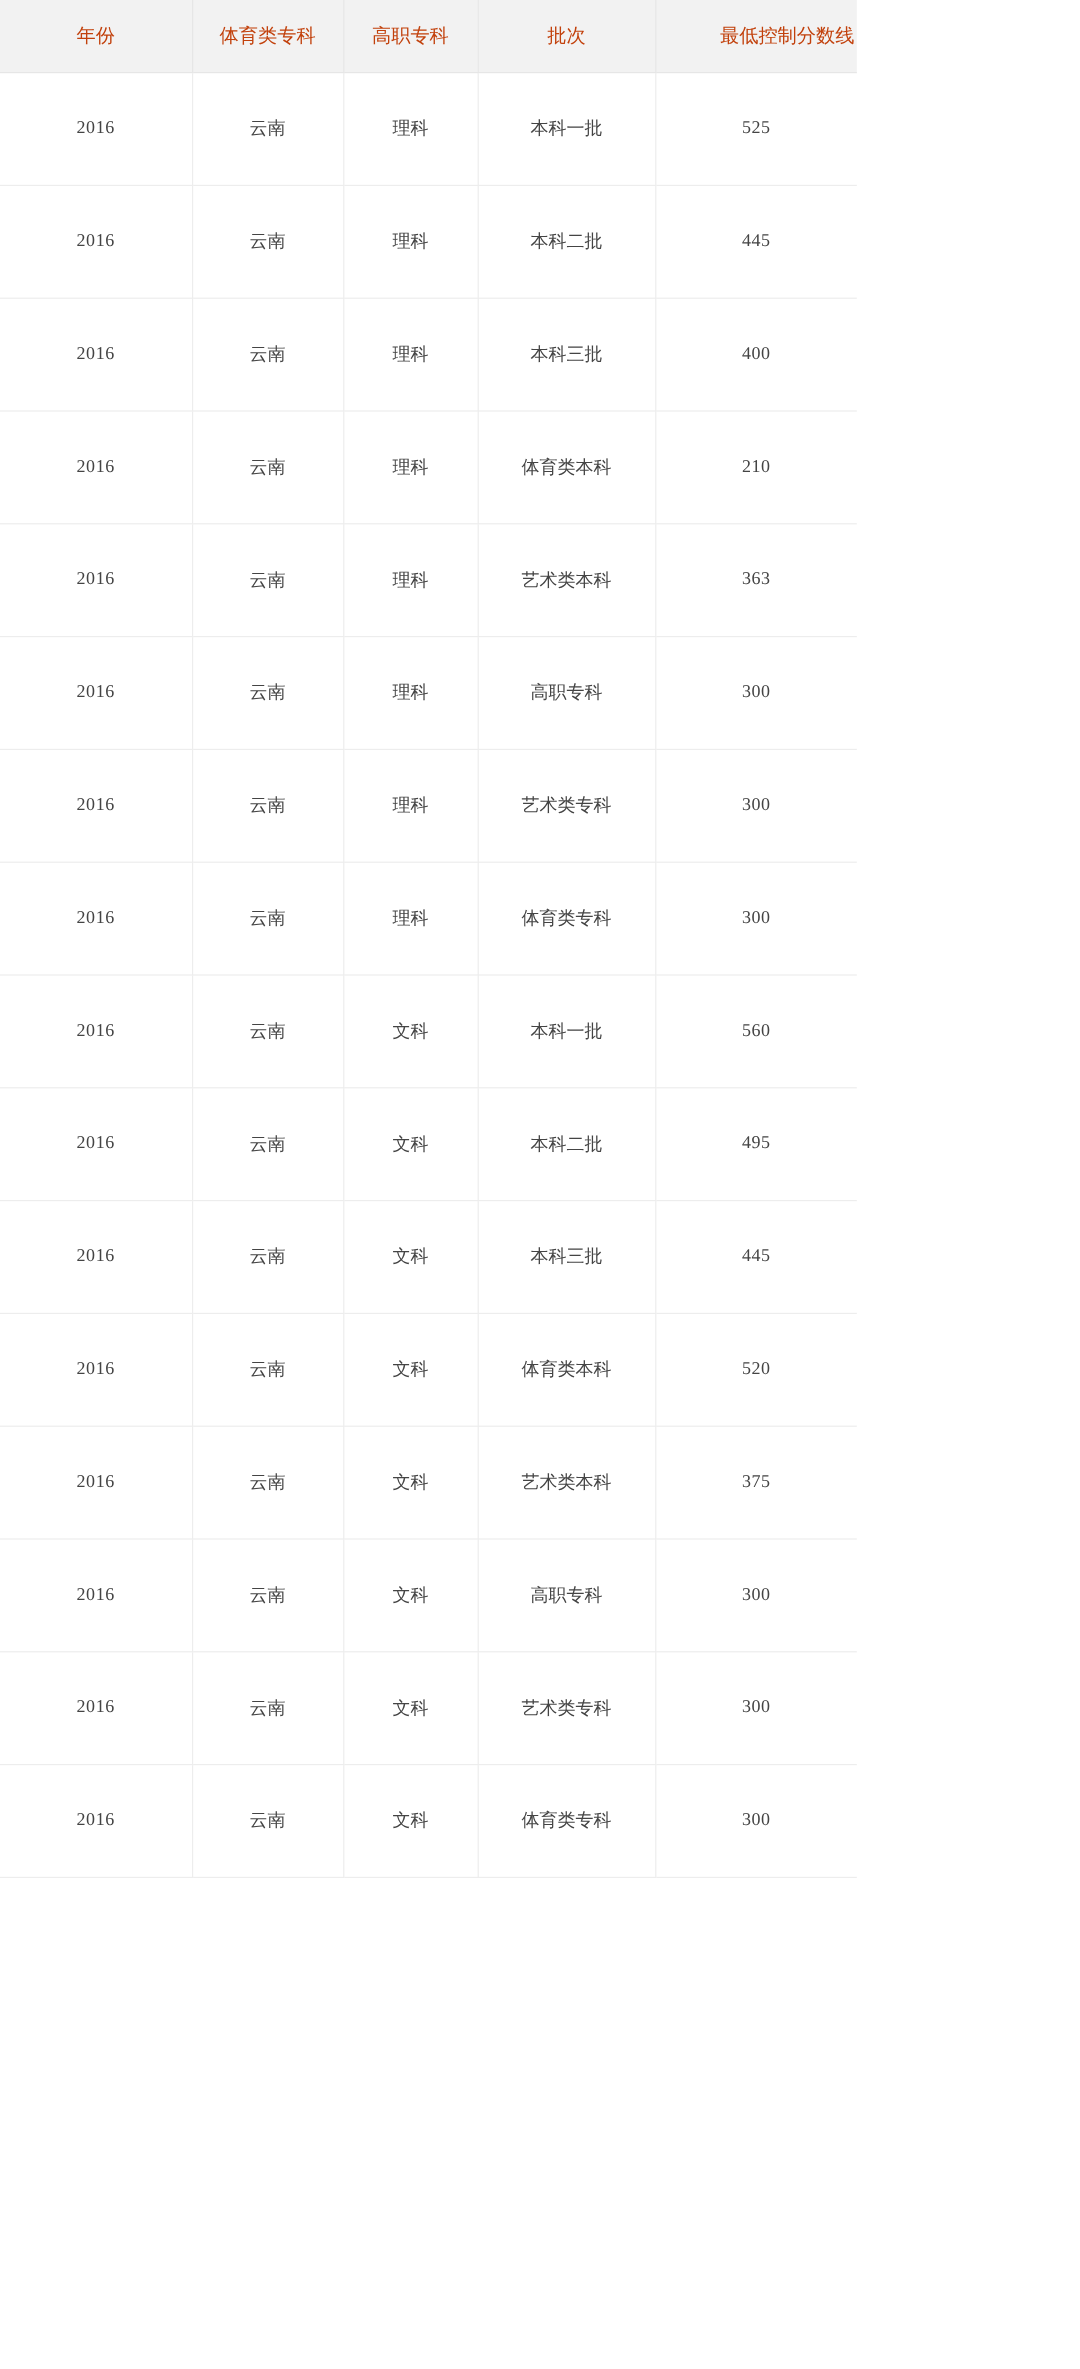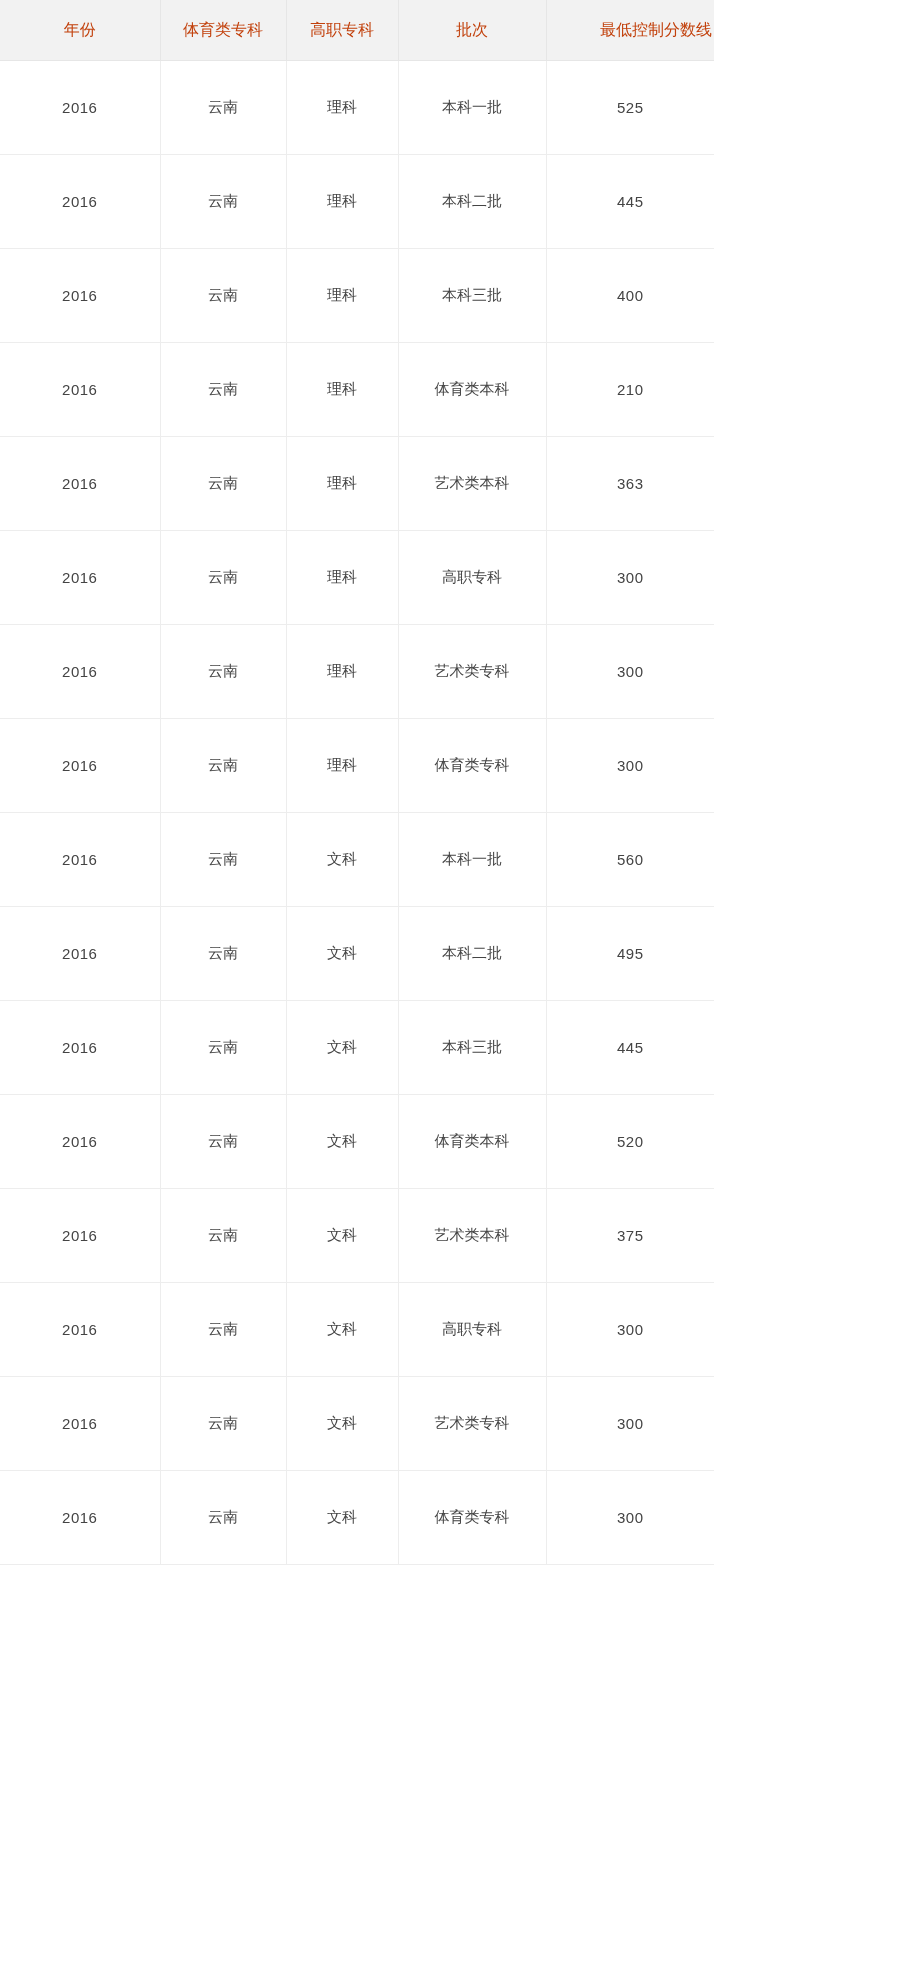--- a/index.html
+++ b/index.html
@@ -56,21 +56,21 @@
     border-right: 1px solid #ededed;
     border-bottom: 1px solid #ededed;
     background: #ffffff;
     padding: 0 2px;
     white-space: nowrap;
   }
   table.score-table tbody td:last-child {
     border-right: none;
   }
   table.score-table tbody td.num {
-    font-family: Liberation Sans, sans-serif;
+    font-family: Liberation Serif, serif;
     letter-spacing: 0.5px;
   }
 </style>
 </head>
 <body>
 
 <div class="page">
   <table class="score-table">
     <colgroup>
       <col class="c-year">

